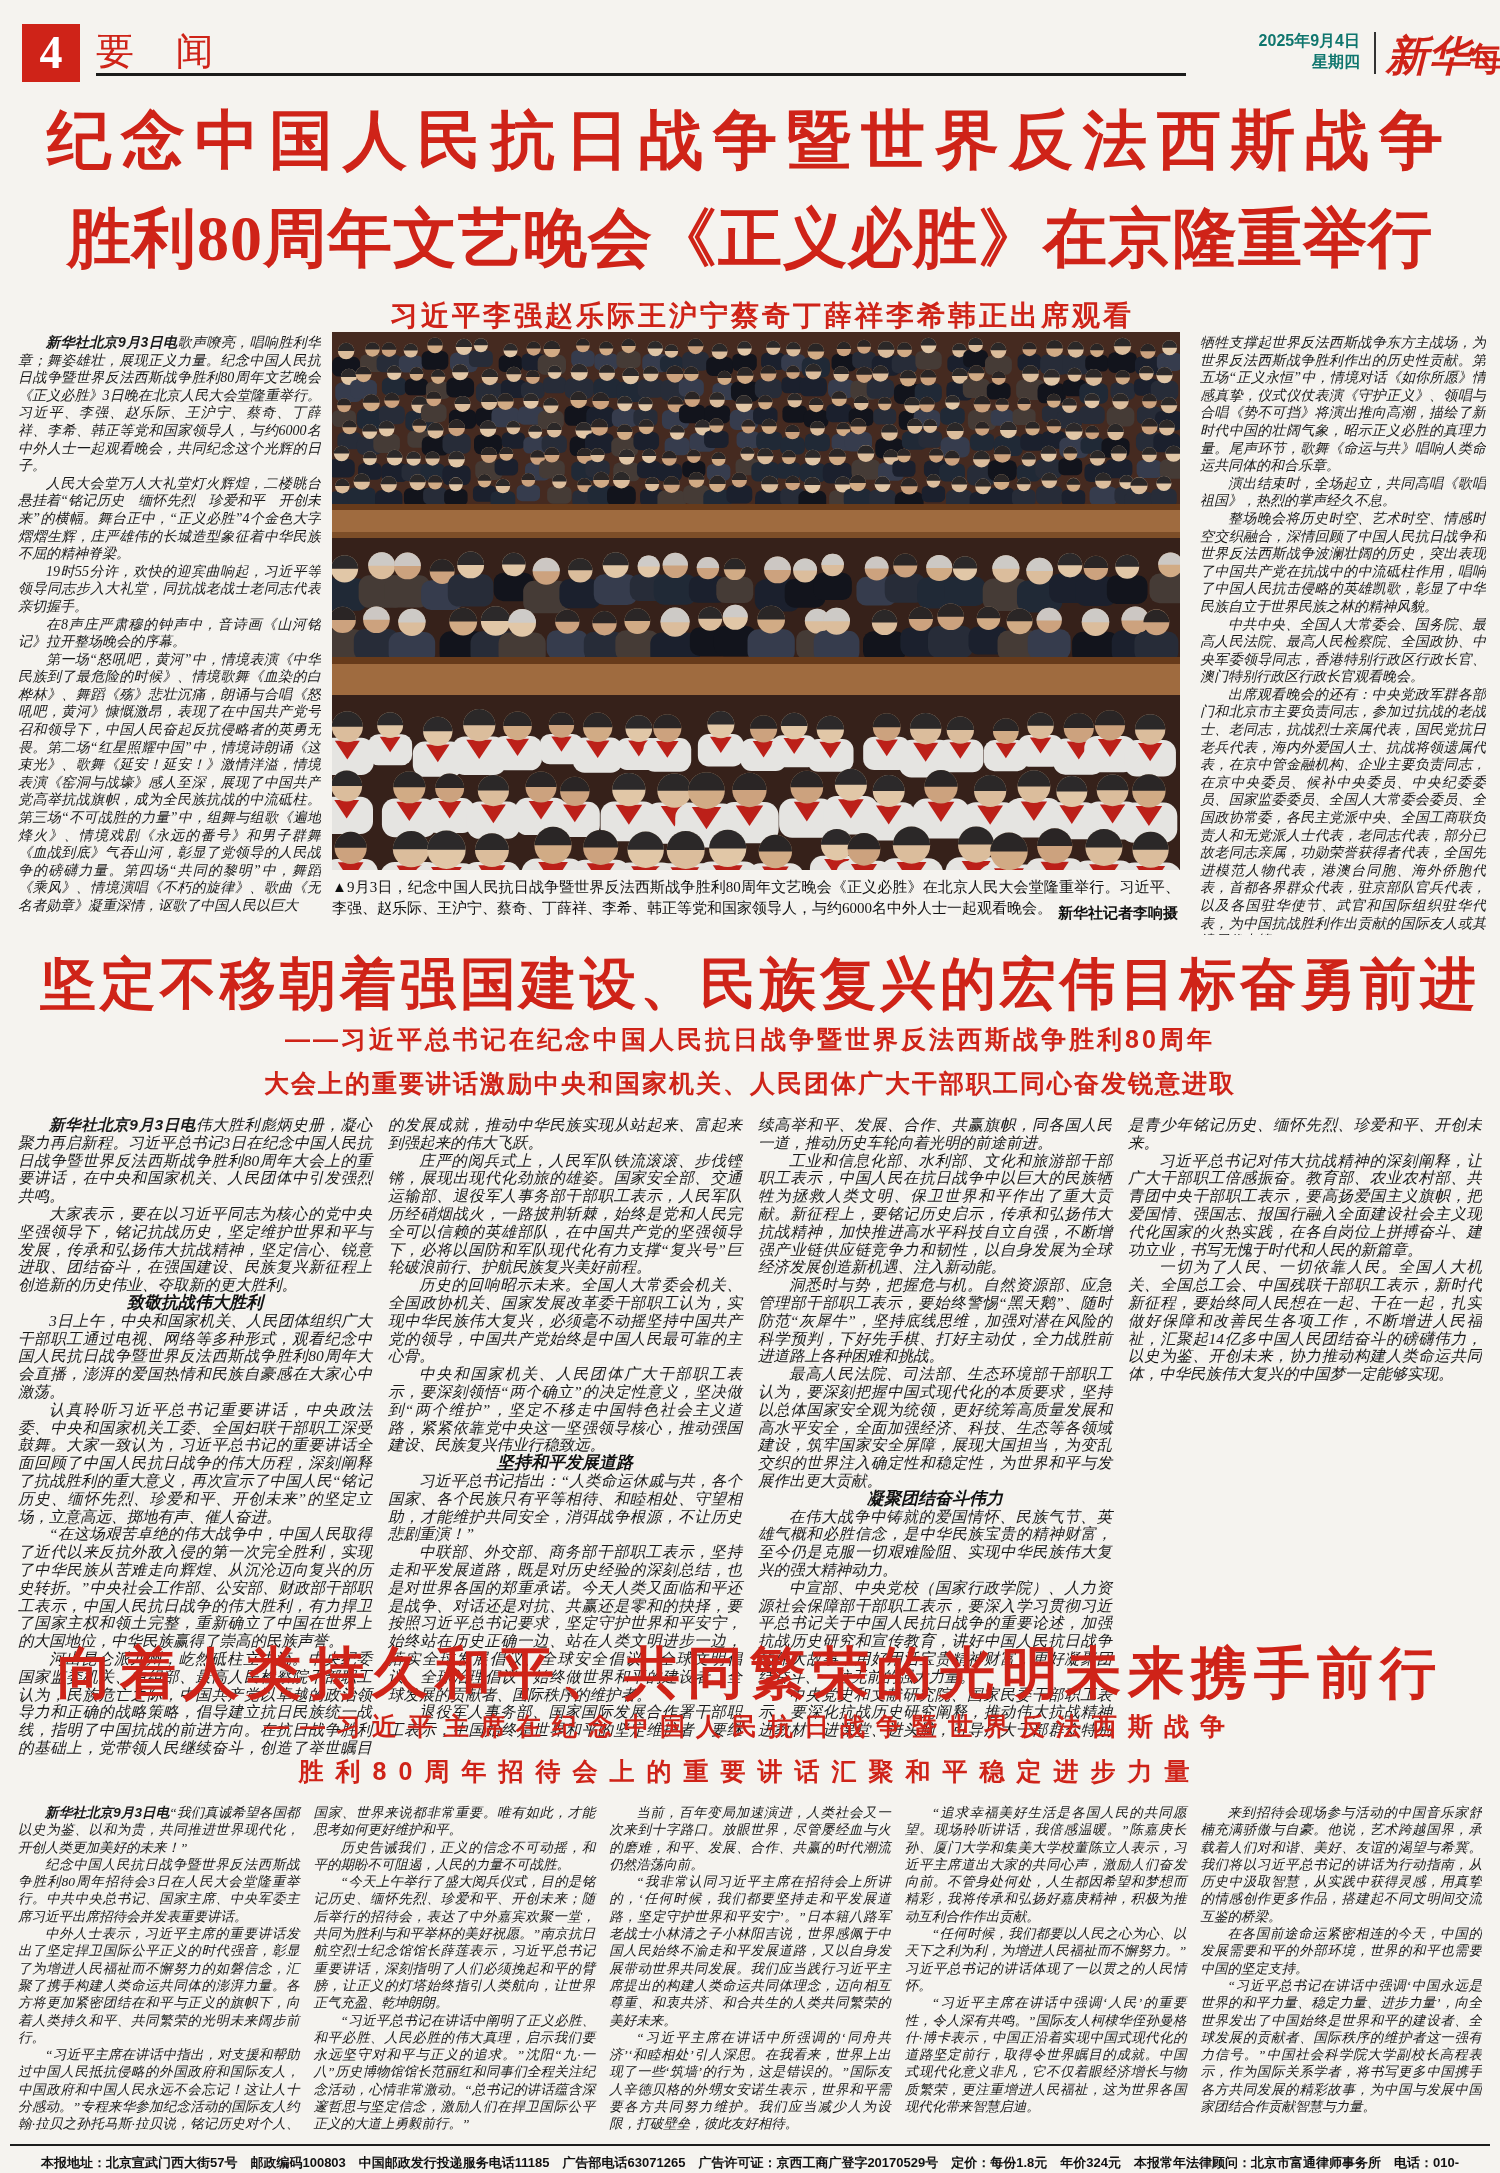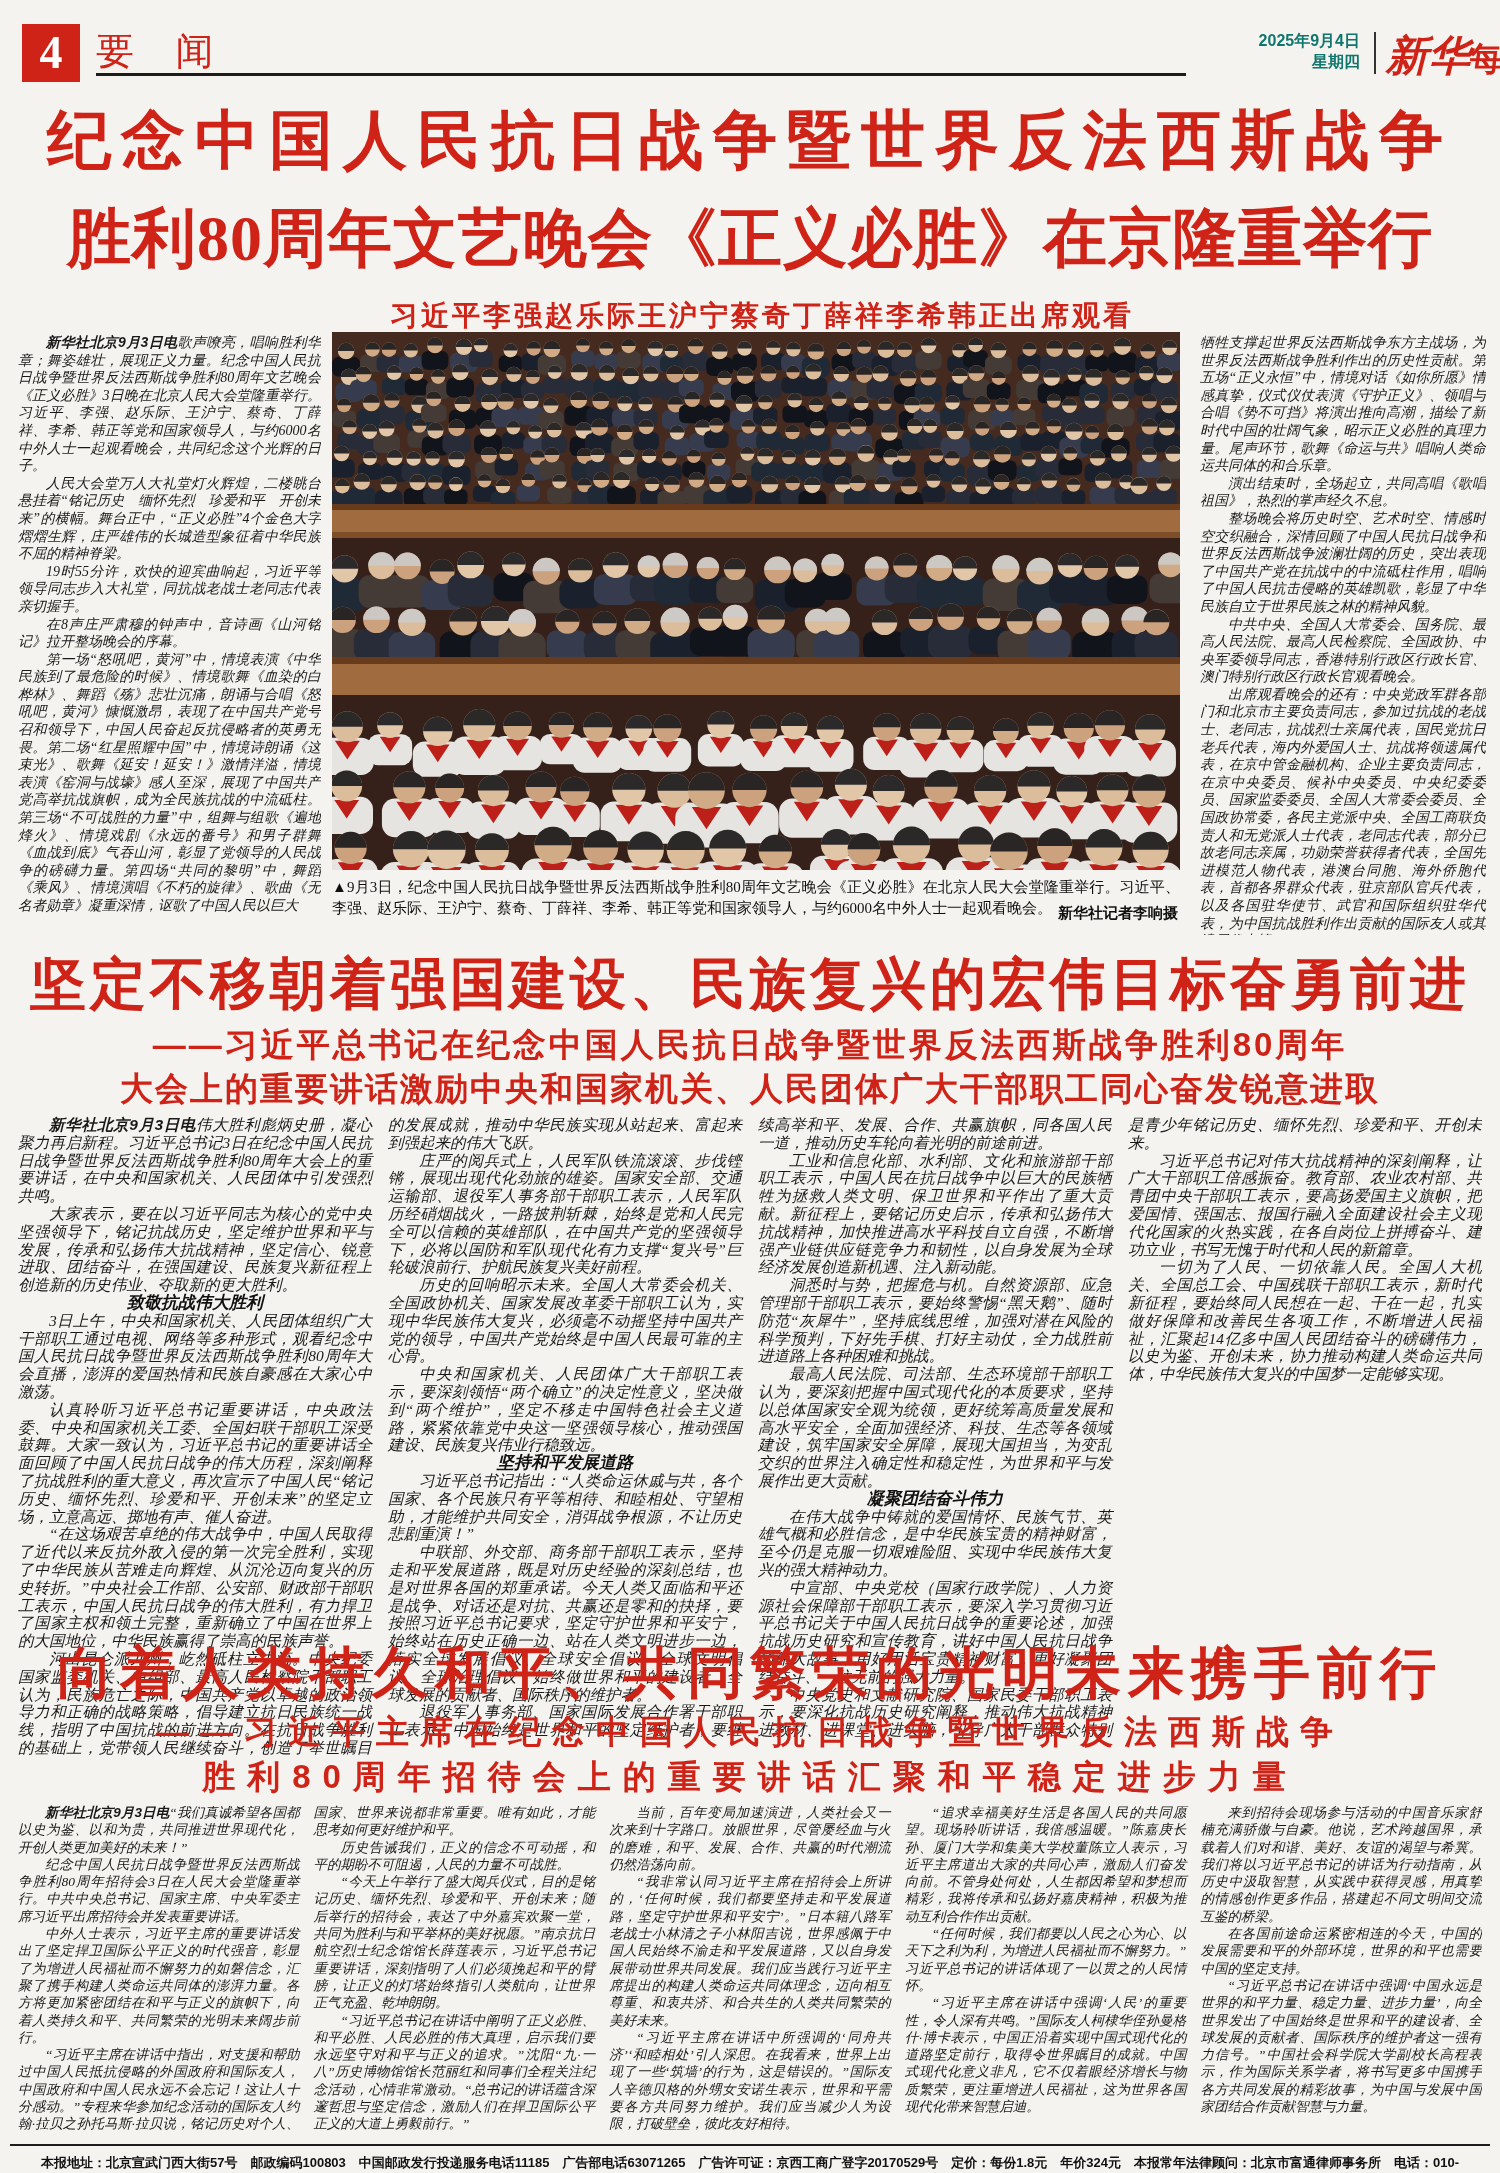--- a/index.html
+++ b/index.html
@@ -36,23 +36,23 @@
   .a1col{position:absolute;top:334px;height:601px;overflow:hidden;font-size:14px;line-height:17.6px;}
   .a1col.left{left:18px;width:303px;}
   .a1col.right{left:1200px;width:286px;}
   .a1-photo{position:absolute;left:332px;top:332px;width:848px;height:538px;background:#3a241c;overflow:hidden;}
   .a1-caption{position:absolute;left:332px;top:877px;width:848px;height:48px;font-size:15px;line-height:21px;
               color:#101010;text-align:justify;}
   .credit{position:absolute;right:2px;bottom:1px;font-weight:bold;}
   
   .big-head{position:absolute;left:20px;width:1460px;text-align:center;color:var(--red);font-weight:bold;
             font-family:"Liberation Serif",serif;}
-  .a2-head{top:947px;font-size:56px;letter-spacing:4px;}
+  .a2-head{top:947px;font-size:56px;letter-spacing:4px;text-align:right;}
   .deck{position:absolute;left:20px;width:1460px;text-align:center;color:var(--red);font-weight:bold;
-        font-family:"Liberation Sans","DejaVu Sans",sans-serif;font-size:33px;}
+        font-family:"Liberation Sans","DejaVu Sans",sans-serif;font-size:25px;}
   .a2-deck1{top:1023px;letter-spacing:3px;}
   .a2-deck2{top:1067px;letter-spacing:2px;}
   .a3-head{top:1636px;font-size:56px;letter-spacing:7px;}
   .a3-deck1{top:1710px;letter-spacing:11px;}
   .a3-deck2{top:1755px;letter-spacing:12px;}
   
   .a2-body{position:absolute;left:18px;top:1116px;width:1464px;height:642px;overflow:hidden;
            column-count:4;column-gap:16px;column-fill:auto;font-size:15.5px;line-height:17.8px;}
   .a3-body{position:absolute;left:18px;top:1804px;width:1464px;height:338px;overflow:hidden;
            column-count:5;column-gap:14px;column-fill:auto;font-size:13.5px;line-height:17.3px;}

